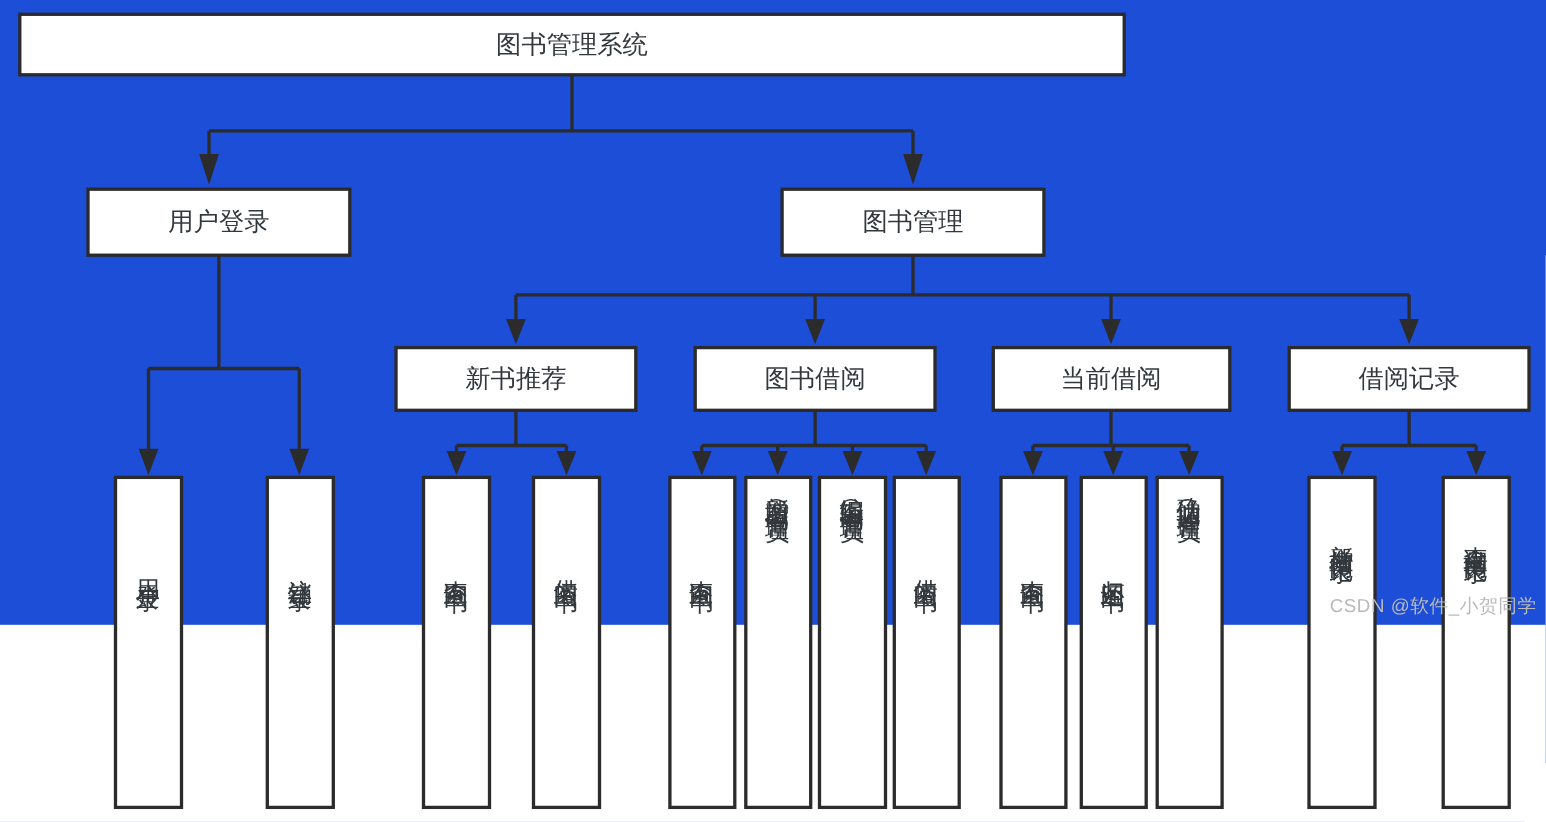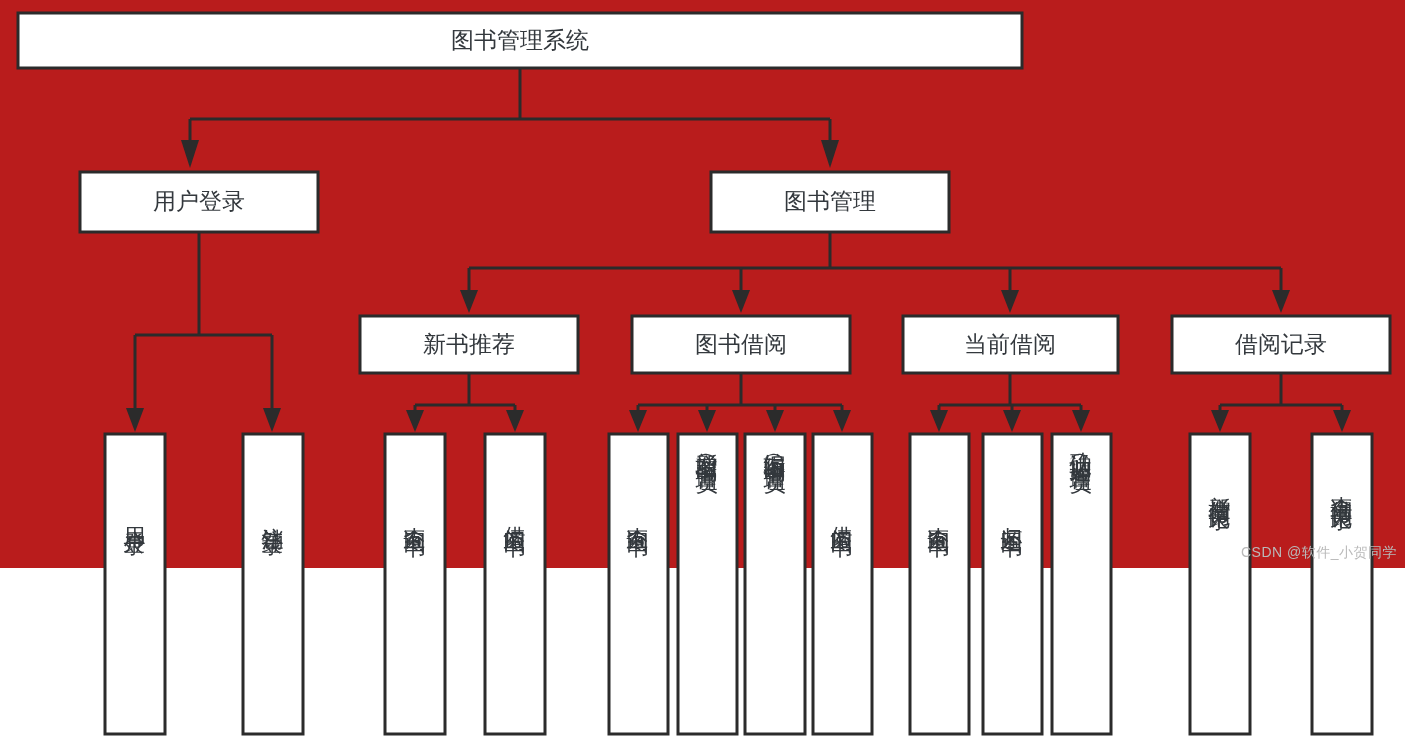--- a/index.html
+++ b/index.html
@@ -11,21 +11,21 @@
     width: 1405px;
     height: 747px;
     font-family: "Liberation Sans", "DejaVu Sans", sans-serif;
     overflow: hidden;
     position: relative;
   }
   #diagram-root {
     position: relative;
     width: 1405px;
     height: 568px;
-    background: #b91c1c;
+    background: #1d4ed8;
   }
   svg.flow {
     position: absolute;
     top: 0;
     left: 0;
     width: 1405px;
     height: 747px;
   }
   .node-box {
     fill: #ffffff;
@@ -54,21 +54,21 @@
     fill: #33383d;
     writing-mode: vertical-rl;
     text-orientation: upright;
     letter-spacing: 3px;
   }
   .watermark {
     position: absolute;
     right: 8px;
     bottom: 6px;
     font-family: "Liberation Sans", "DejaVu Sans", sans-serif;
-    font-size: 14px;
+    font-size: 17px;
     color: #b9b9b9;
     letter-spacing: 0.5px;
     white-space: nowrap;
     pointer-events: none;
   }
 </style>
 </head>
 <body>
 
 <div id="diagram-root">

